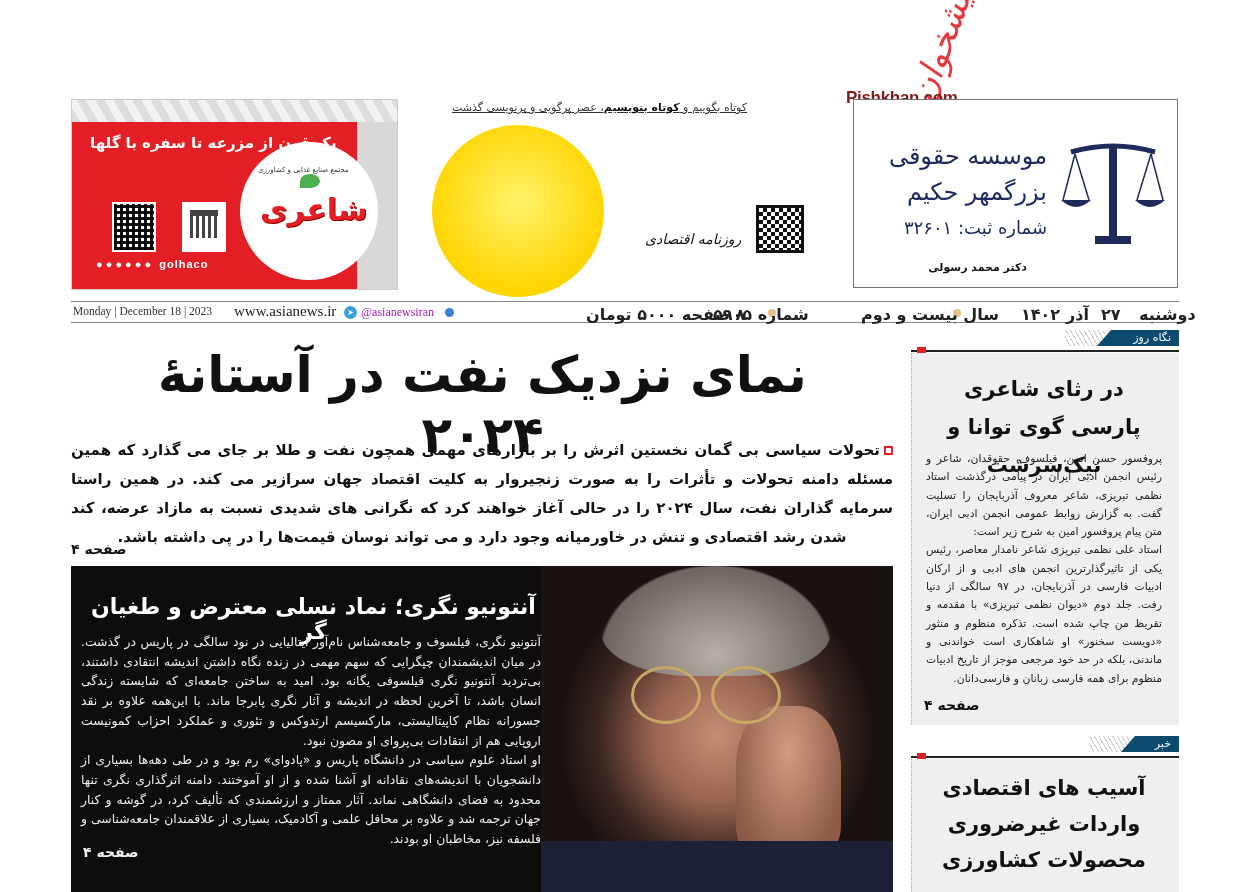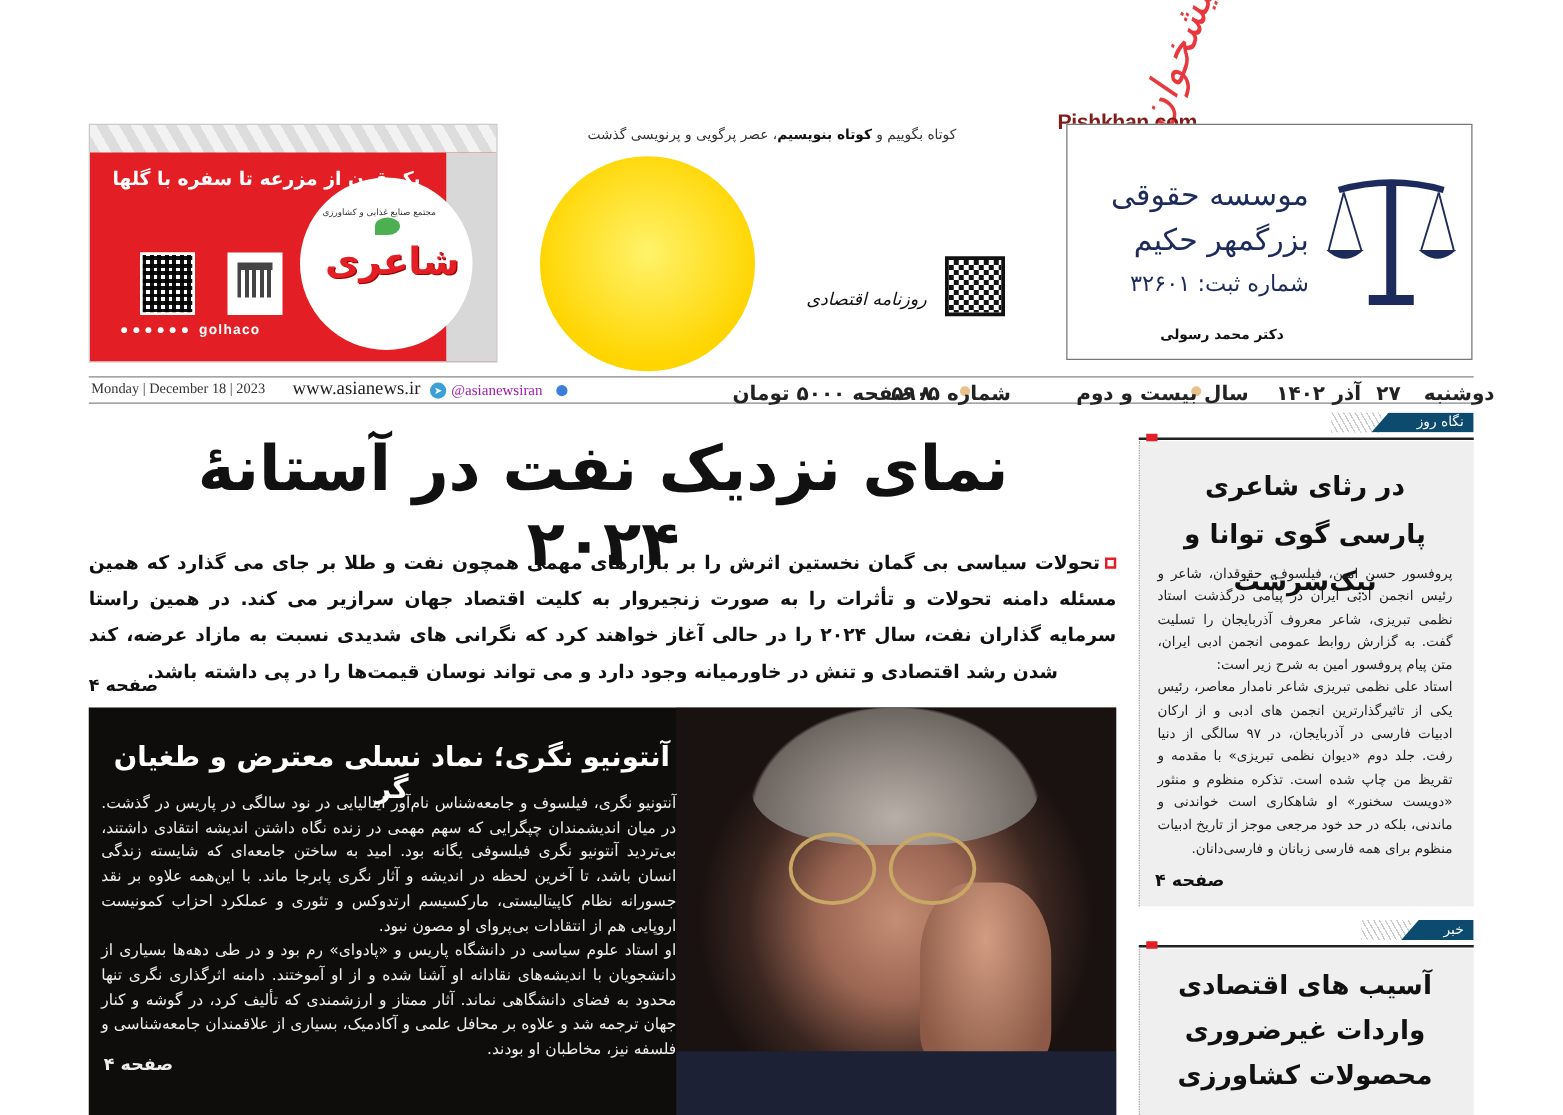--- a/index.html
+++ b/index.html
@@ -23,21 +23,21 @@
   .ad-left .leaf { position: absolute; left: 228px; top: 74px; width: 20px; height: 14px; background: #4caf50; border-radius: 50% 50% 50% 0; }
   .ad-left .qr { position: absolute; left: 40px; top: 102px; width: 44px; height: 50px; background: #fff; border: 2px solid #fff;
       background-image: repeating-linear-gradient(0deg,#111 0 3px,#fff 3px 6px), repeating-linear-gradient(90deg,#111 0 3px,#fff 3px 6px); background-blend-mode: multiply; }
   .ad-left .unesco { position: absolute; left: 110px; top: 102px; width: 44px; height: 50px; background: #fff; }
   .ad-left .unesco::before { content: ""; position: absolute; left: 8px; top: 8px; width: 28px; height: 22px; border-top: 6px solid #444; background: repeating-linear-gradient(90deg,#444 0 3px,#fff 3px 6px); }
   .ad-left .social { position: absolute; left: 24px; top: 158px; color: #fff; font-size: 11px; font-weight: bold; letter-spacing: 1px; font-family: "Liberation Sans", sans-serif; }
   .ad-left .social .dots { letter-spacing: 0; margin-right: 4px; }
 
   .masthead { position: absolute; left: 420px; top: 85px; width: 420px; height: 212px; }
   .masthead .sun { position: absolute; left: 12px; top: 40px; width: 172px; height: 172px; border-radius: 50%; background: radial-gradient(circle at 50% 45%, #fff36b, #ffd500 70%); }
-  .masthead .tagline { position: absolute; left: 50px; top: 16px; font-size: 11px; direction: rtl; color: #333; }
+  .masthead .tagline { position: absolute; left: 32px; top: 16px; font-size: 11px; direction: rtl; color: #333; text-decoration: underline; }
   .masthead .tagline b { color: #111; }
   .masthead .logo { position: absolute; left: 20px; top: 20px; font-family: "DejaVu Serif", serif; font-size: 150px; font-weight: bold; color: #111; direction: rtl; line-height: 1; letter-spacing: -8px; }
   .masthead .subtitle { position: absolute; left: 225px; top: 146px; font-family: "DejaVu Serif", serif; font-style: italic; font-size: 14px; direction: rtl; color: #111; }
   .masthead .qr { position: absolute; left: 336px; top: 120px; width: 48px; height: 48px; border: 3px solid #111;
       background: repeating-conic-gradient(#111 0 25%, #fff 0 50%) 0 0/8px 8px; }
 
   .ad-right { position: absolute; left: 853px; top: 99px; width: 325px; height: 189px; border: 1px solid #777; background: #fff; direction: rtl; }
   .ad-right .scale { position: absolute; right: 12px; top: 38px; width: 104px; height: 110px; }
   .ad-right .l1 { position: absolute; right: 130px; top: 42px; font-size: 24px; color: #1d2a5c; }
   .ad-right .l2 { position: absolute; right: 130px; top: 78px; font-size: 24px; color: #1d2a5c; }

